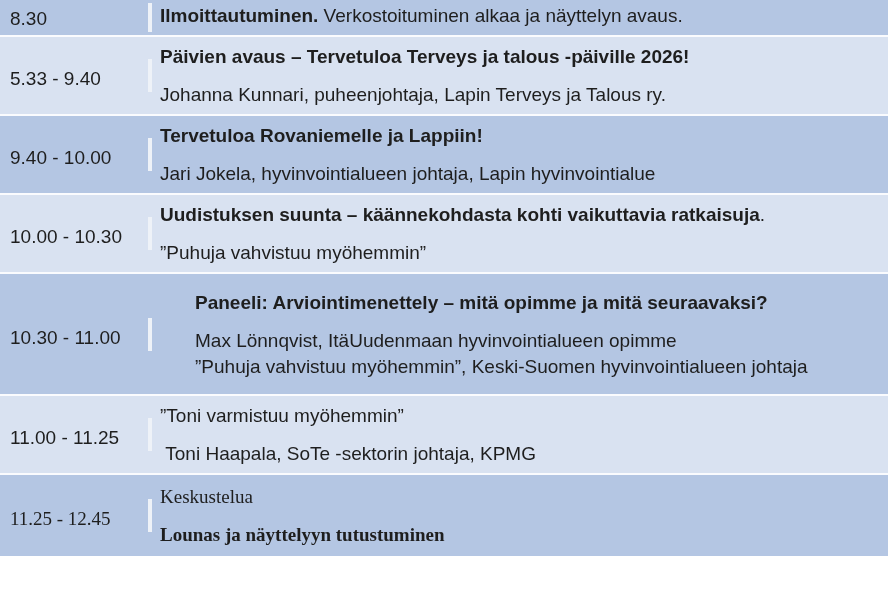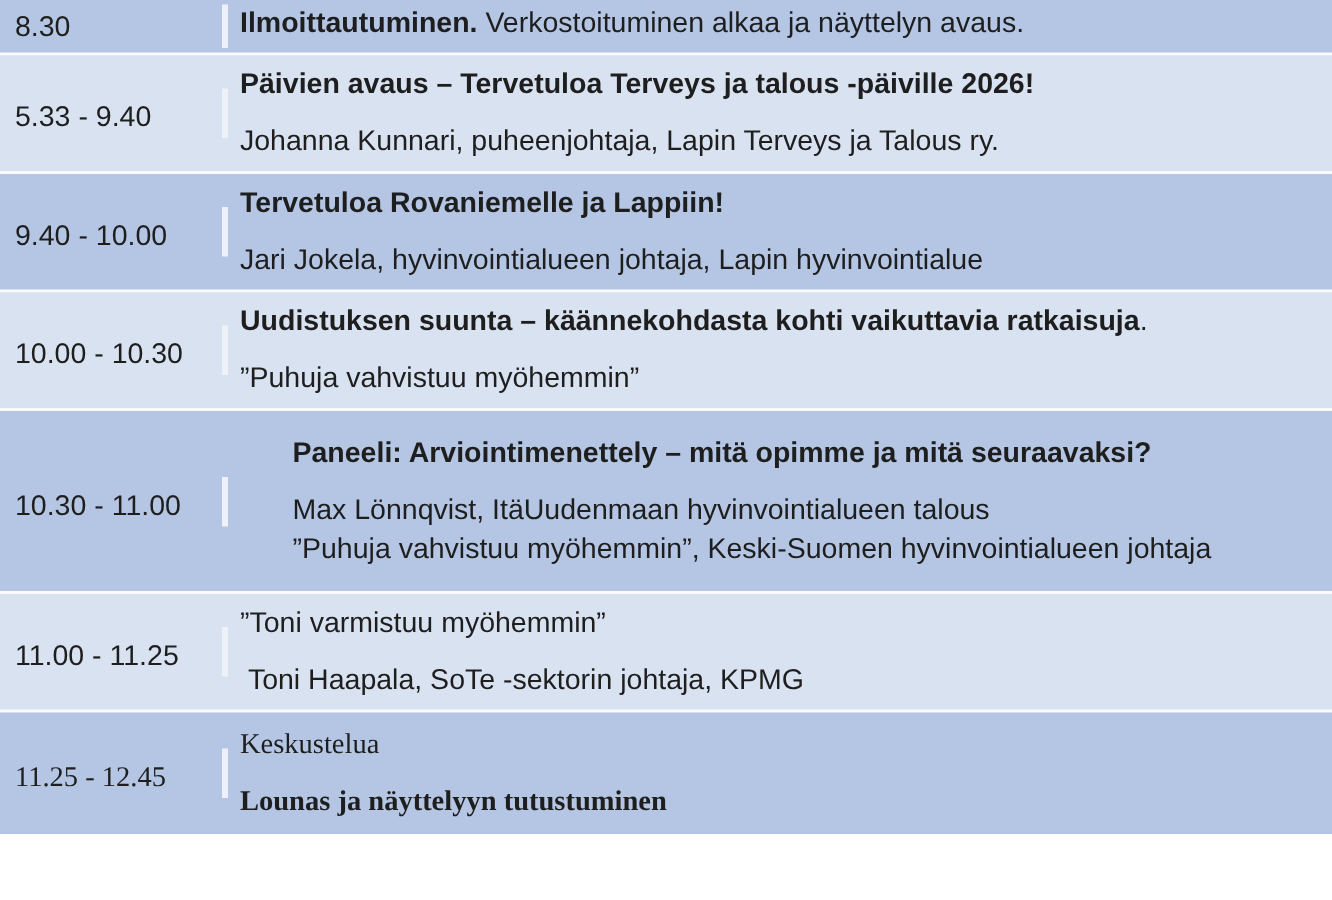--- a/index.html
+++ b/index.html
@@ -84,21 +84,21 @@
       <p class="para"><span class="b">Uudistuksen suunta – käännekohdasta kohti vaikuttavia ratkaisuja</span><span>.</span></p>
       <p class="para">”Puhuja vahvistuu myöhemmin”</p>
     </div>
   </div>
 
   <div class="row dark r5">
     <div class="cell time">10.30 - 11.00</div>
     <div class="cell content">
       <p class="para b">Paneeli: Arviointimenettely – mitä opimme ja mitä seuraavaksi?</p>
       <div class="lines">
-        <div class="line">Max Lönnqvist, ItäUudenmaan hyvinvointialueen talous</div>
+        <div class="line">Max Lönnqvist, ItäUudenmaan hyvinvointialueen opimme</div>
         <div class="line">”Puhuja vahvistuu myöhemmin”, Keski-Suomen hyvinvointialueen johtaja</div>
       </div>
     </div>
   </div>
 
   <div class="row light r6">
     <div class="cell time">11.00 - 11.25</div>
     <div class="cell content">
       <p class="para">”Toni varmistuu myöhemmin”</p>
       <p class="para"> Toni Haapala, SoTe -sektorin johtaja, KPMG</p>

